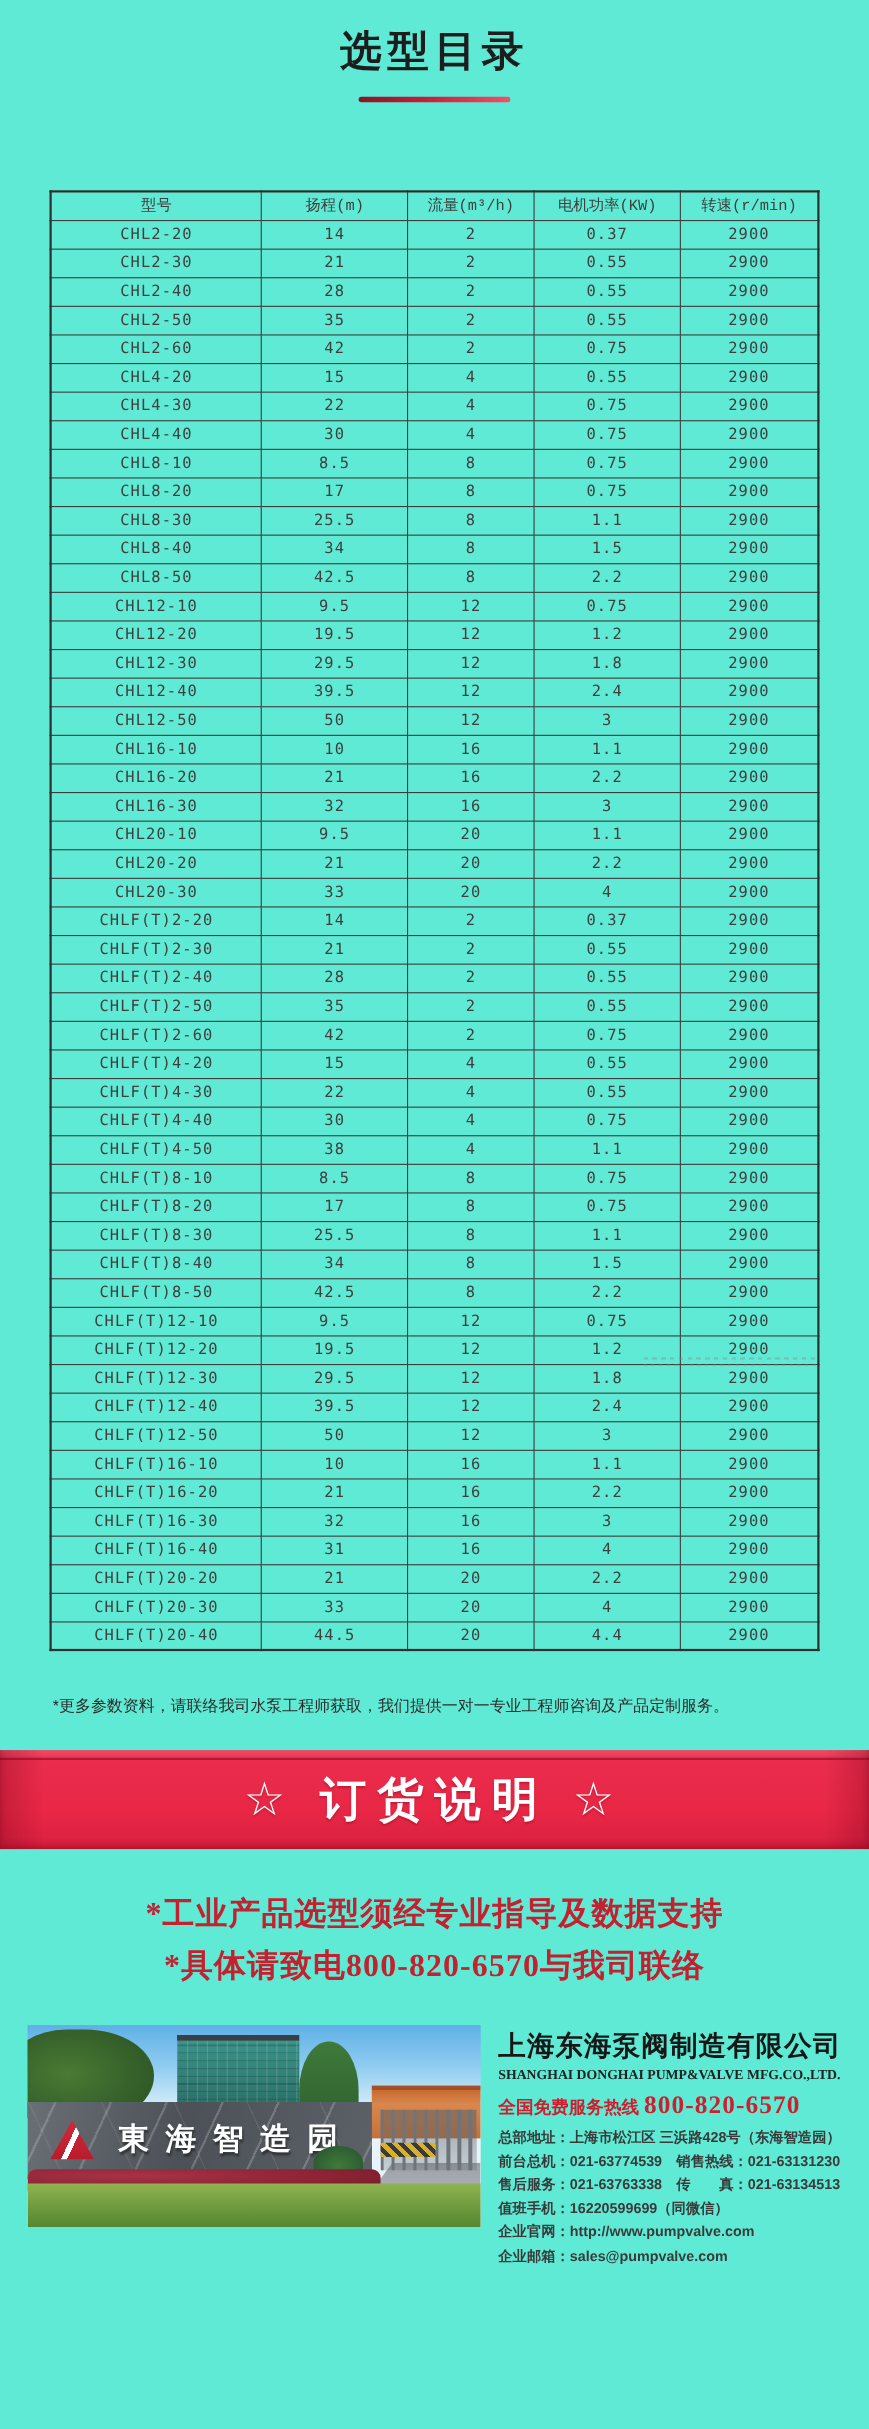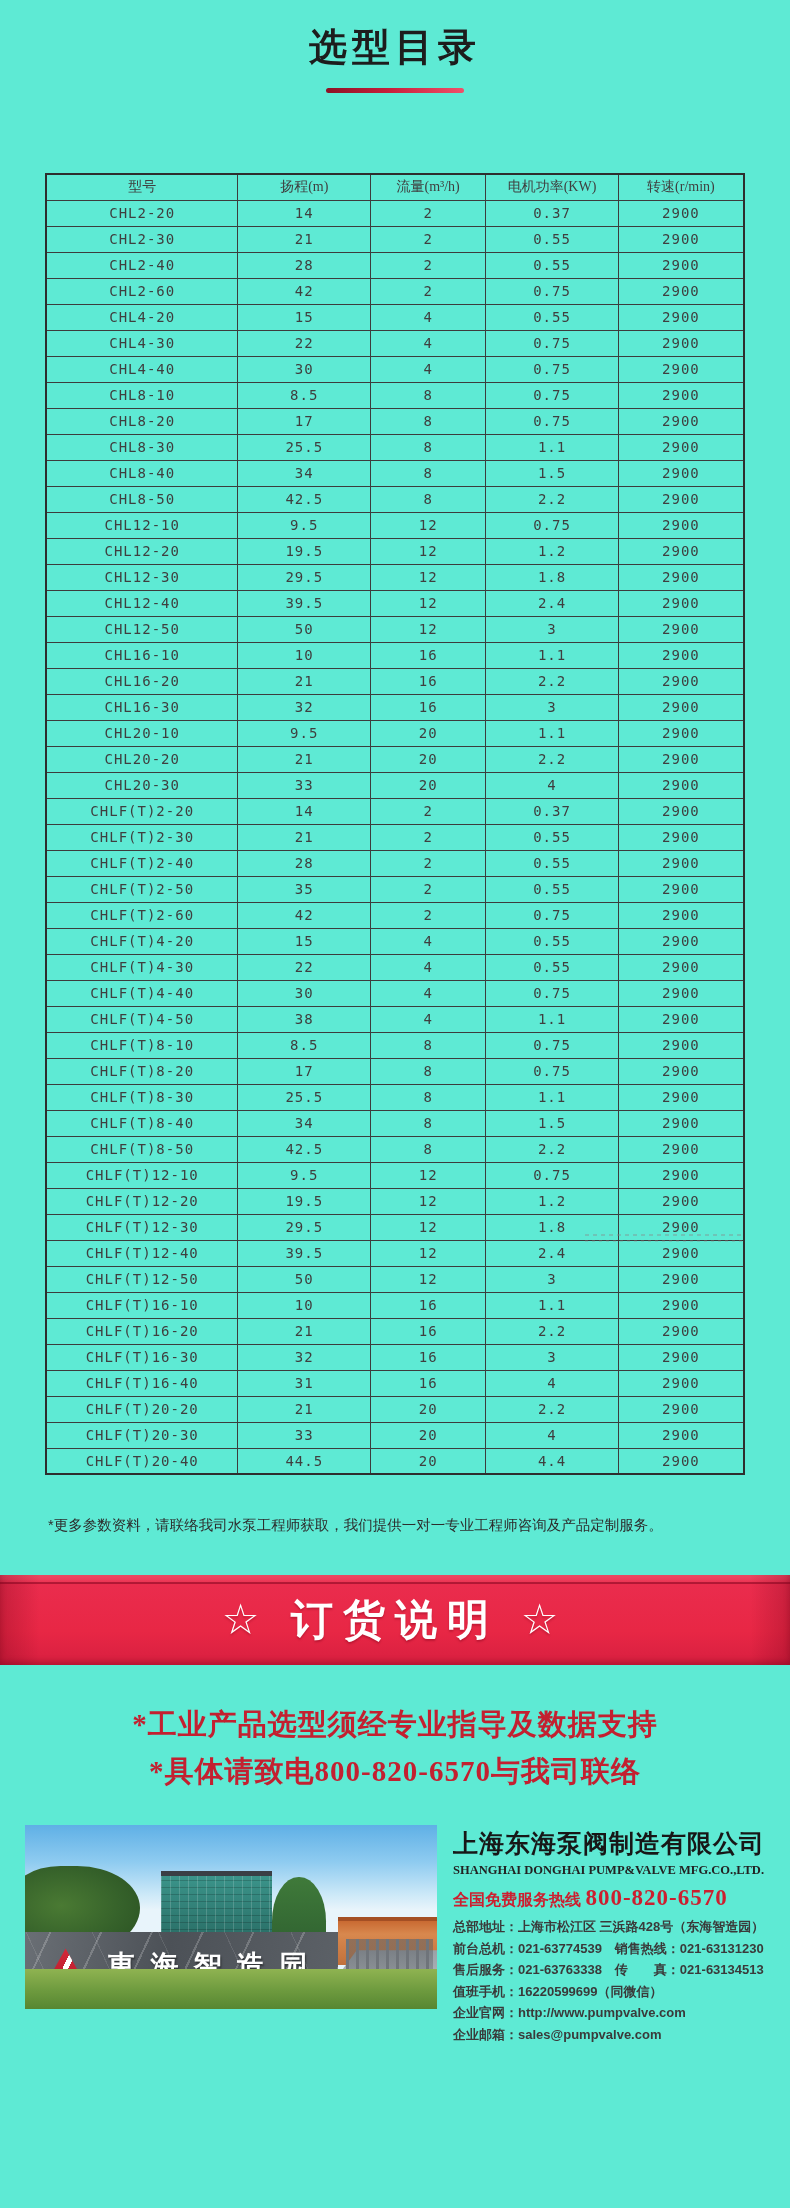--- a/index.html
+++ b/index.html
@@ -45,21 +45,21 @@
     text-align: center;
     vertical-align: middle;
     font-size: 14px;
     color: #3f3f3f;
     padding: 0 2px;
     overflow: hidden;
     white-space: nowrap;
   }
   table.spec th {
     font-weight: 400;
-    font-family: Liberation Serif, serif;
+    font-family: Liberation Mono, monospace;
   }
   table.spec td {
     font-family: "DejaVu Sans Mono", "Liberation Mono", monospace;
     letter-spacing: 1px;
   }
 
   
   .watermark {
     position: absolute;
     left: 585px; top: 1233px;
@@ -73,21 +73,21 @@
   .note {
     margin: 40px 40px 0 48px;
     font-size: 14.5px;
     line-height: 20px;
     color: #2d2d2d;
   }
 
   
   .ribbon {
     position: relative;
-    margin-top: 40px;
+    margin-top: 30px;
     height: 90px;
     background:
       linear-gradient(90deg, rgba(110,0,22,.28) 0%, rgba(110,0,22,0) 5%, rgba(110,0,22,0) 95%, rgba(110,0,22,.28) 100%),
       linear-gradient(180deg, #f04f68 0%, #ea2c4d 10%, #e82745 62%, #d81f40 100%);
     box-shadow: inset 0 -3px 6px rgba(100,0,20,.35);
     display: flex; align-items: center; justify-content: center;
   }
   .ribbon::before {
     content: "";
     position: absolute; top: 7px; left: 0; right: 0; height: 2px;
@@ -120,21 +120,21 @@
     padding: 0 15px 0 25px;
     gap: 16px;
   }
   .photo {
     position: relative;
     flex: 0 0 412px;
     width: 412px; height: 184px;
     overflow: hidden;
     background: linear-gradient(180deg, #5fb0e6 0%, #8ecbf0 20%, #cde9f8 38%, #e8f4fb 46%);
   }
-  .photo > div { position: absolute; margin-top: 37px; }
+  .photo > div { position: absolute; }
   .glass-building {
     left: 33%; top: 5%; width: 27%; height: 36%;
     background-color: #2f7f76;
     background-image:
       repeating-linear-gradient(90deg, rgba(255,255,255,.16) 0 1px, transparent 1px 9px),
       repeating-linear-gradient(0deg, rgba(0,0,0,.18) 0 1px, transparent 1px 7px),
       linear-gradient(180deg, #3b948a 0%, #2a6f67 100%);
     border-top: 5px solid #3a3f45;
   }
   .tree-left {
@@ -280,20 +280,27 @@
         </tr>
 
         <tr>
           <td>CHL2-40</td>
           <td>28</td>
           <td>2</td>
           <td>0.55</td>
           <td>2900</td>
         </tr>
 
+        <tr>
+          <td>CHL2-50</td>
+          <td>35</td>
+          <td>2</td>
+          <td>0.55</td>
+          <td>2900</td>
+        </tr>
 
         <tr>
           <td>CHL2-60</td>
           <td>42</td>
           <td>2</td>
           <td>0.75</td>
           <td>2900</td>
         </tr>
 
         <tr>

